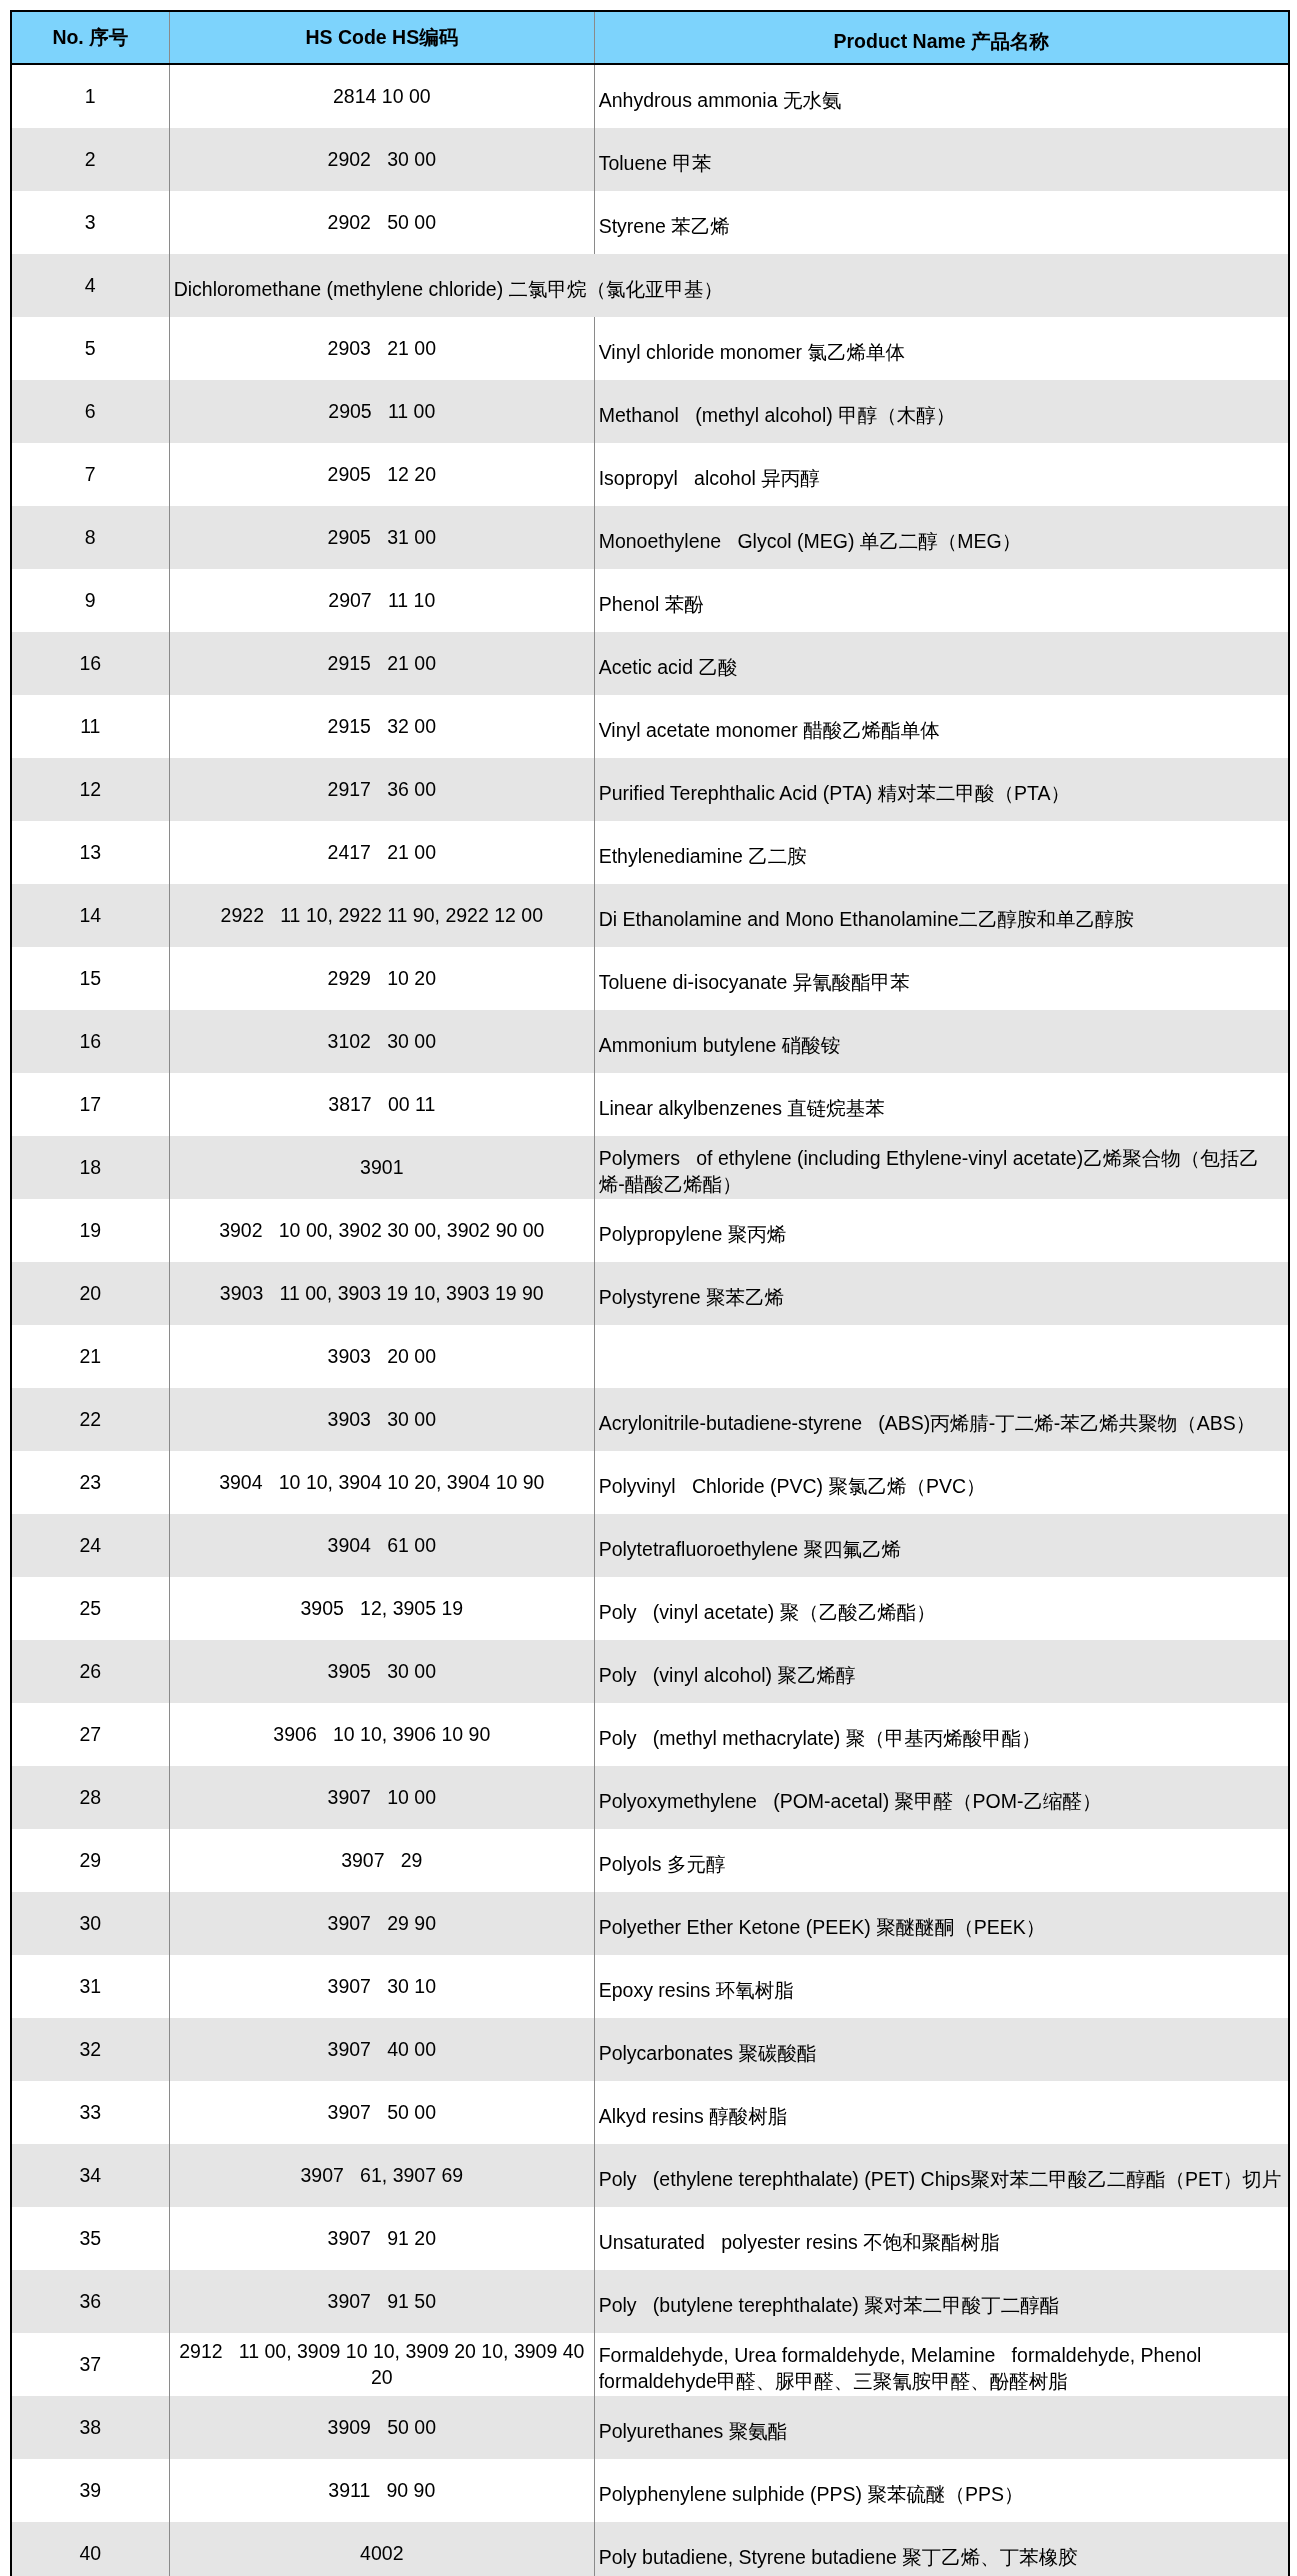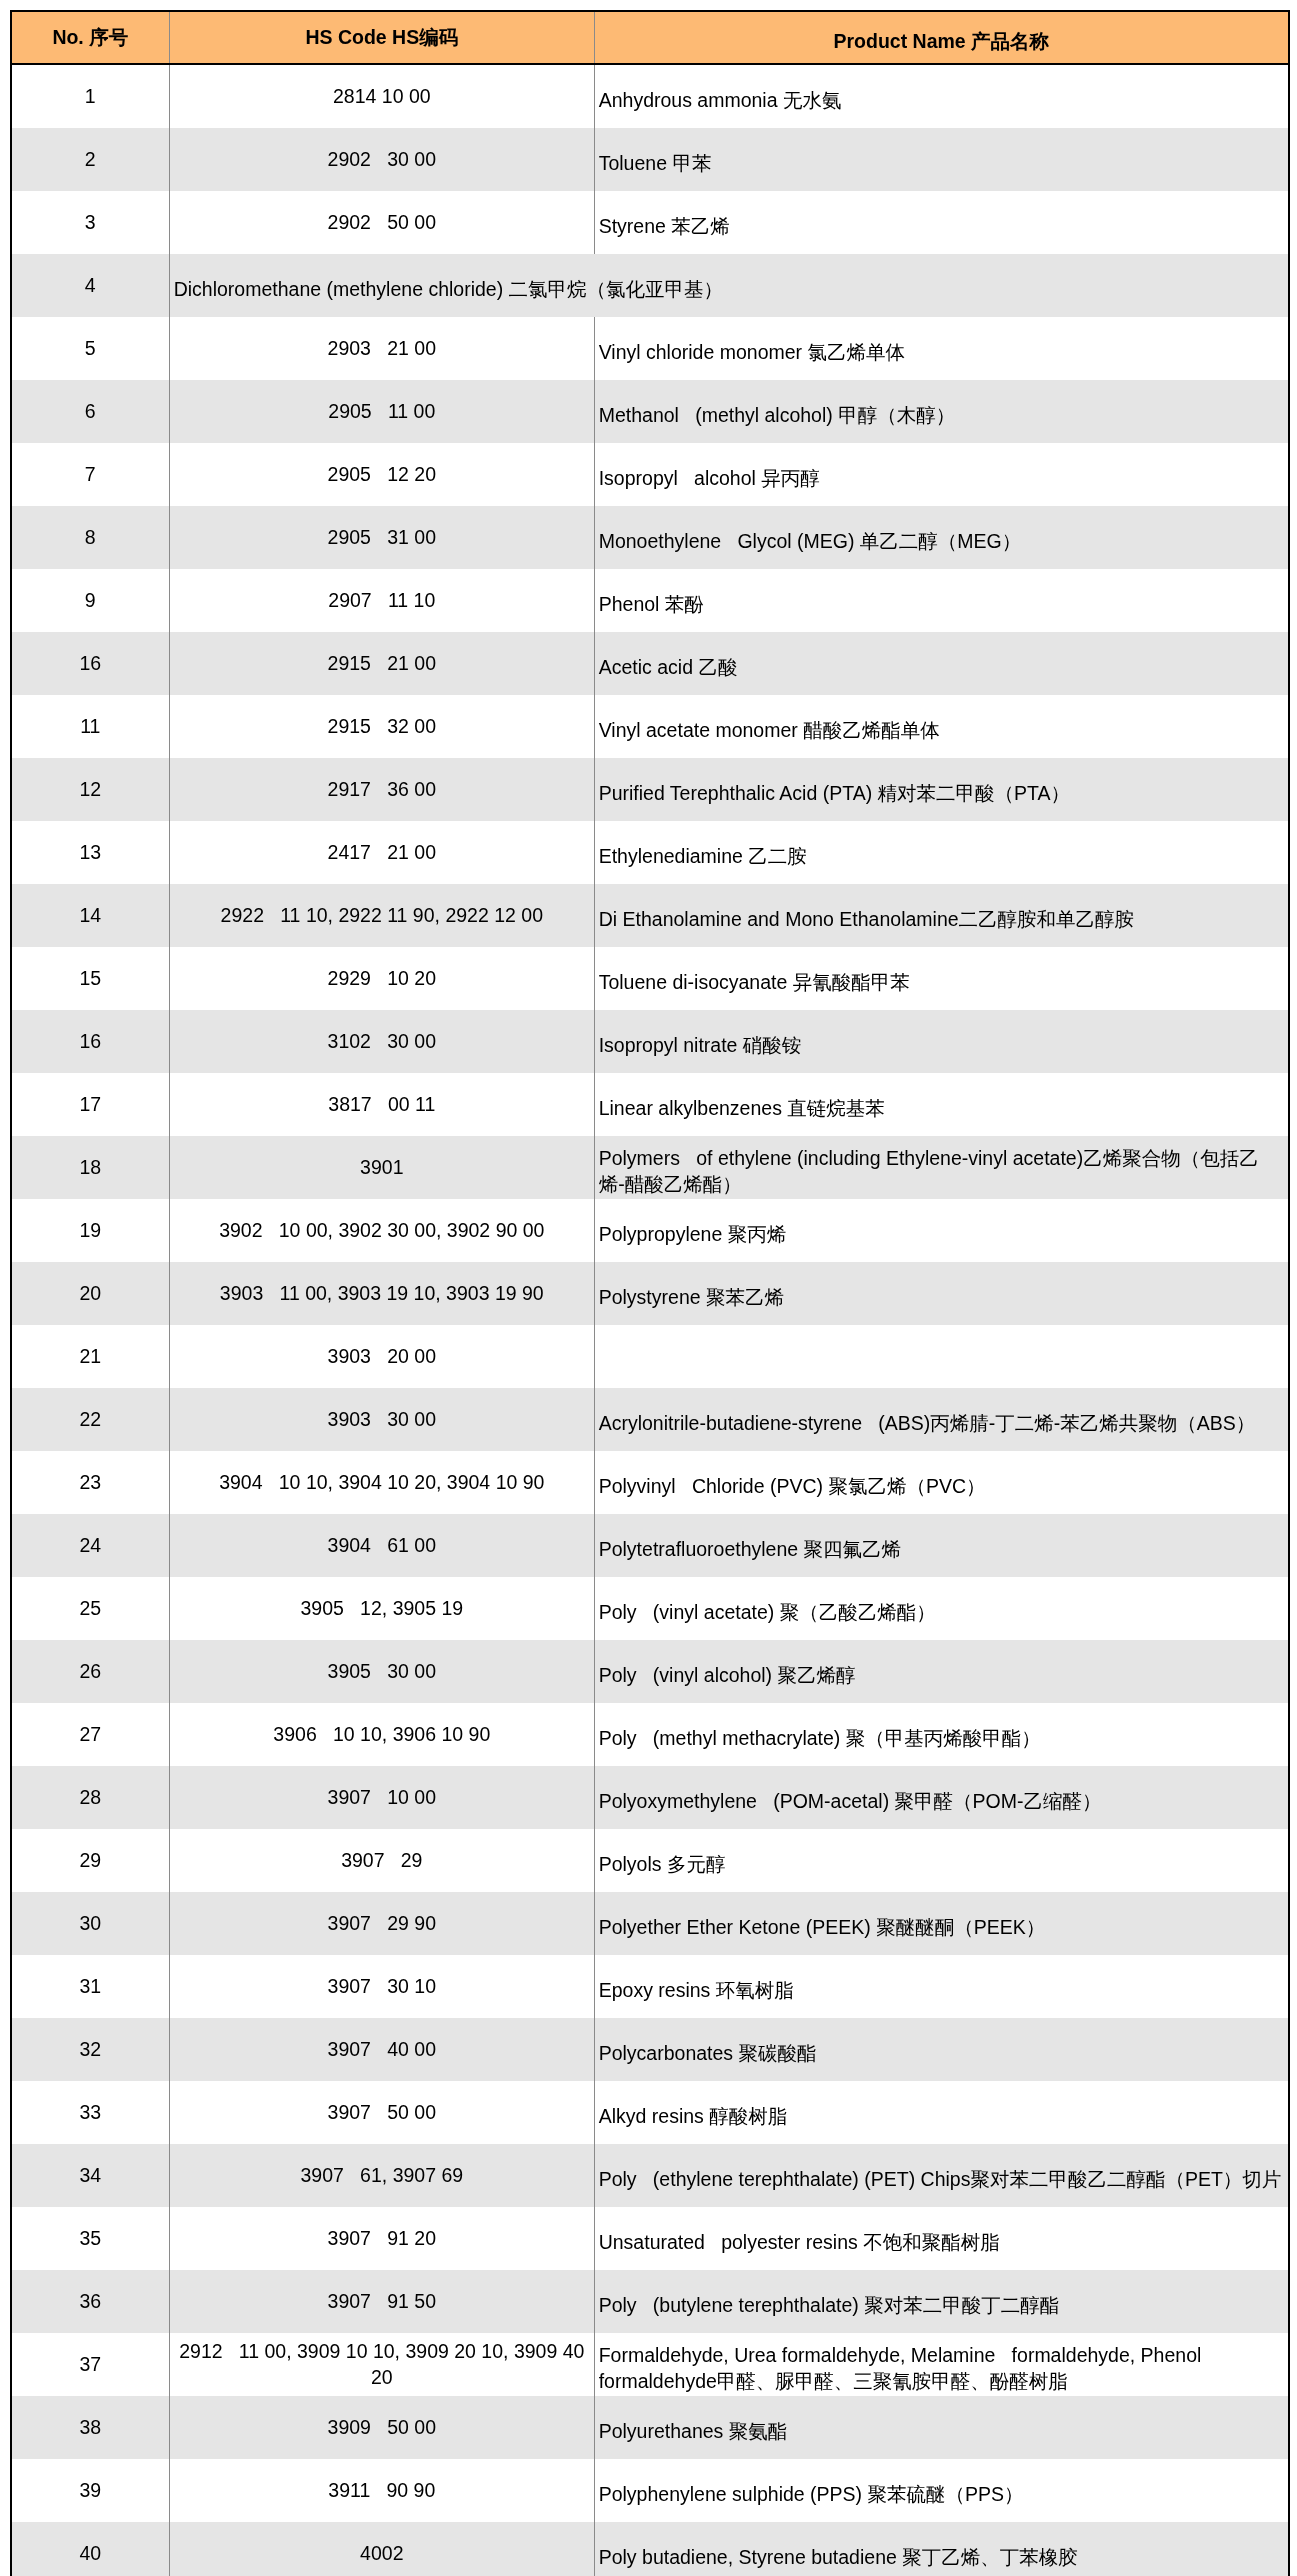--- a/index.html
+++ b/index.html
@@ -1,20 +1,20 @@
 <!DOCTYPE html>
 <html style="font-size:10.4px"><head>
 <meta charset="utf-8">
 <style>
   html, body { margin: 0; padding: 0; background: #ffffff; }
   body { width: 1298px; height: 2576px; position: relative; overflow: hidden;
          font-family: "Liberation Sans", "DejaVu Sans", sans-serif; color: #000; }
   .table { position: absolute; left: 9.8px; top: 9.8px; width: 1276px;
            border: 2px solid #000; box-sizing: content-box; }
-  .hdr { display: flex; height: 51px; background: #fdba74; border-bottom: 2px solid #000; }
+  .hdr { display: flex; height: 51px; background: #7dd3fc; border-bottom: 2px solid #000; }
   .row { display: flex; height: 63px; background: #ffffff; }
   .row.alt { background: #e5e5e5; }
   .c1 { width: 157px; flex: none; border-right: 1.3px solid #8a8a8a;
         display: flex; align-items: center; justify-content: center; }
   .c2 { width: 425px; flex: none; border-right: 1.3px solid #8a8a8a;
         display: flex; align-items: center; justify-content: center; text-align: center;
         padding: 0 3.9px; box-sizing: border-box; }
   .c3 { flex: 1; display: flex; align-items: center; padding: 0 3.9px; box-sizing: border-box; margin-top: 8px; }
   .hdr .cell { font-weight: bold; font-size: 19.5px; justify-content: center; }
   .hdr .c3 { justify-content: center; }
@@ -100,21 +100,21 @@
         <div class="cell c3">Di Ethanolamine and Mono Ethanolamine二乙醇胺和单乙醇胺</div>
       </div>
       <div class="row">
         <div class="cell c1">15</div>
         <div class="cell c2">2929   10 20</div>
         <div class="cell c3">Toluene di-isocyanate 异氰酸酯甲苯</div>
       </div>
       <div class="row alt">
         <div class="cell c1">16</div>
         <div class="cell c2">3102   30 00</div>
-        <div class="cell c3">Isopropyl nitrate 硝酸铵</div>
+        <div class="cell c3">Ammonium butylene 硝酸铵</div>
       </div>
       <div class="row">
         <div class="cell c1">17</div>
         <div class="cell c2">3817   00 11</div>
         <div class="cell c3">Linear alkylbenzenes 直链烷基苯</div>
       </div>
       <div class="row alt">
         <div class="cell c1">18</div>
         <div class="cell c2">3901</div>
         <div class="cell c3">Polymers   of ethylene (including Ethylene-vinyl acetate)乙烯聚合物（包括乙烯-醋酸乙烯酯）</div>

